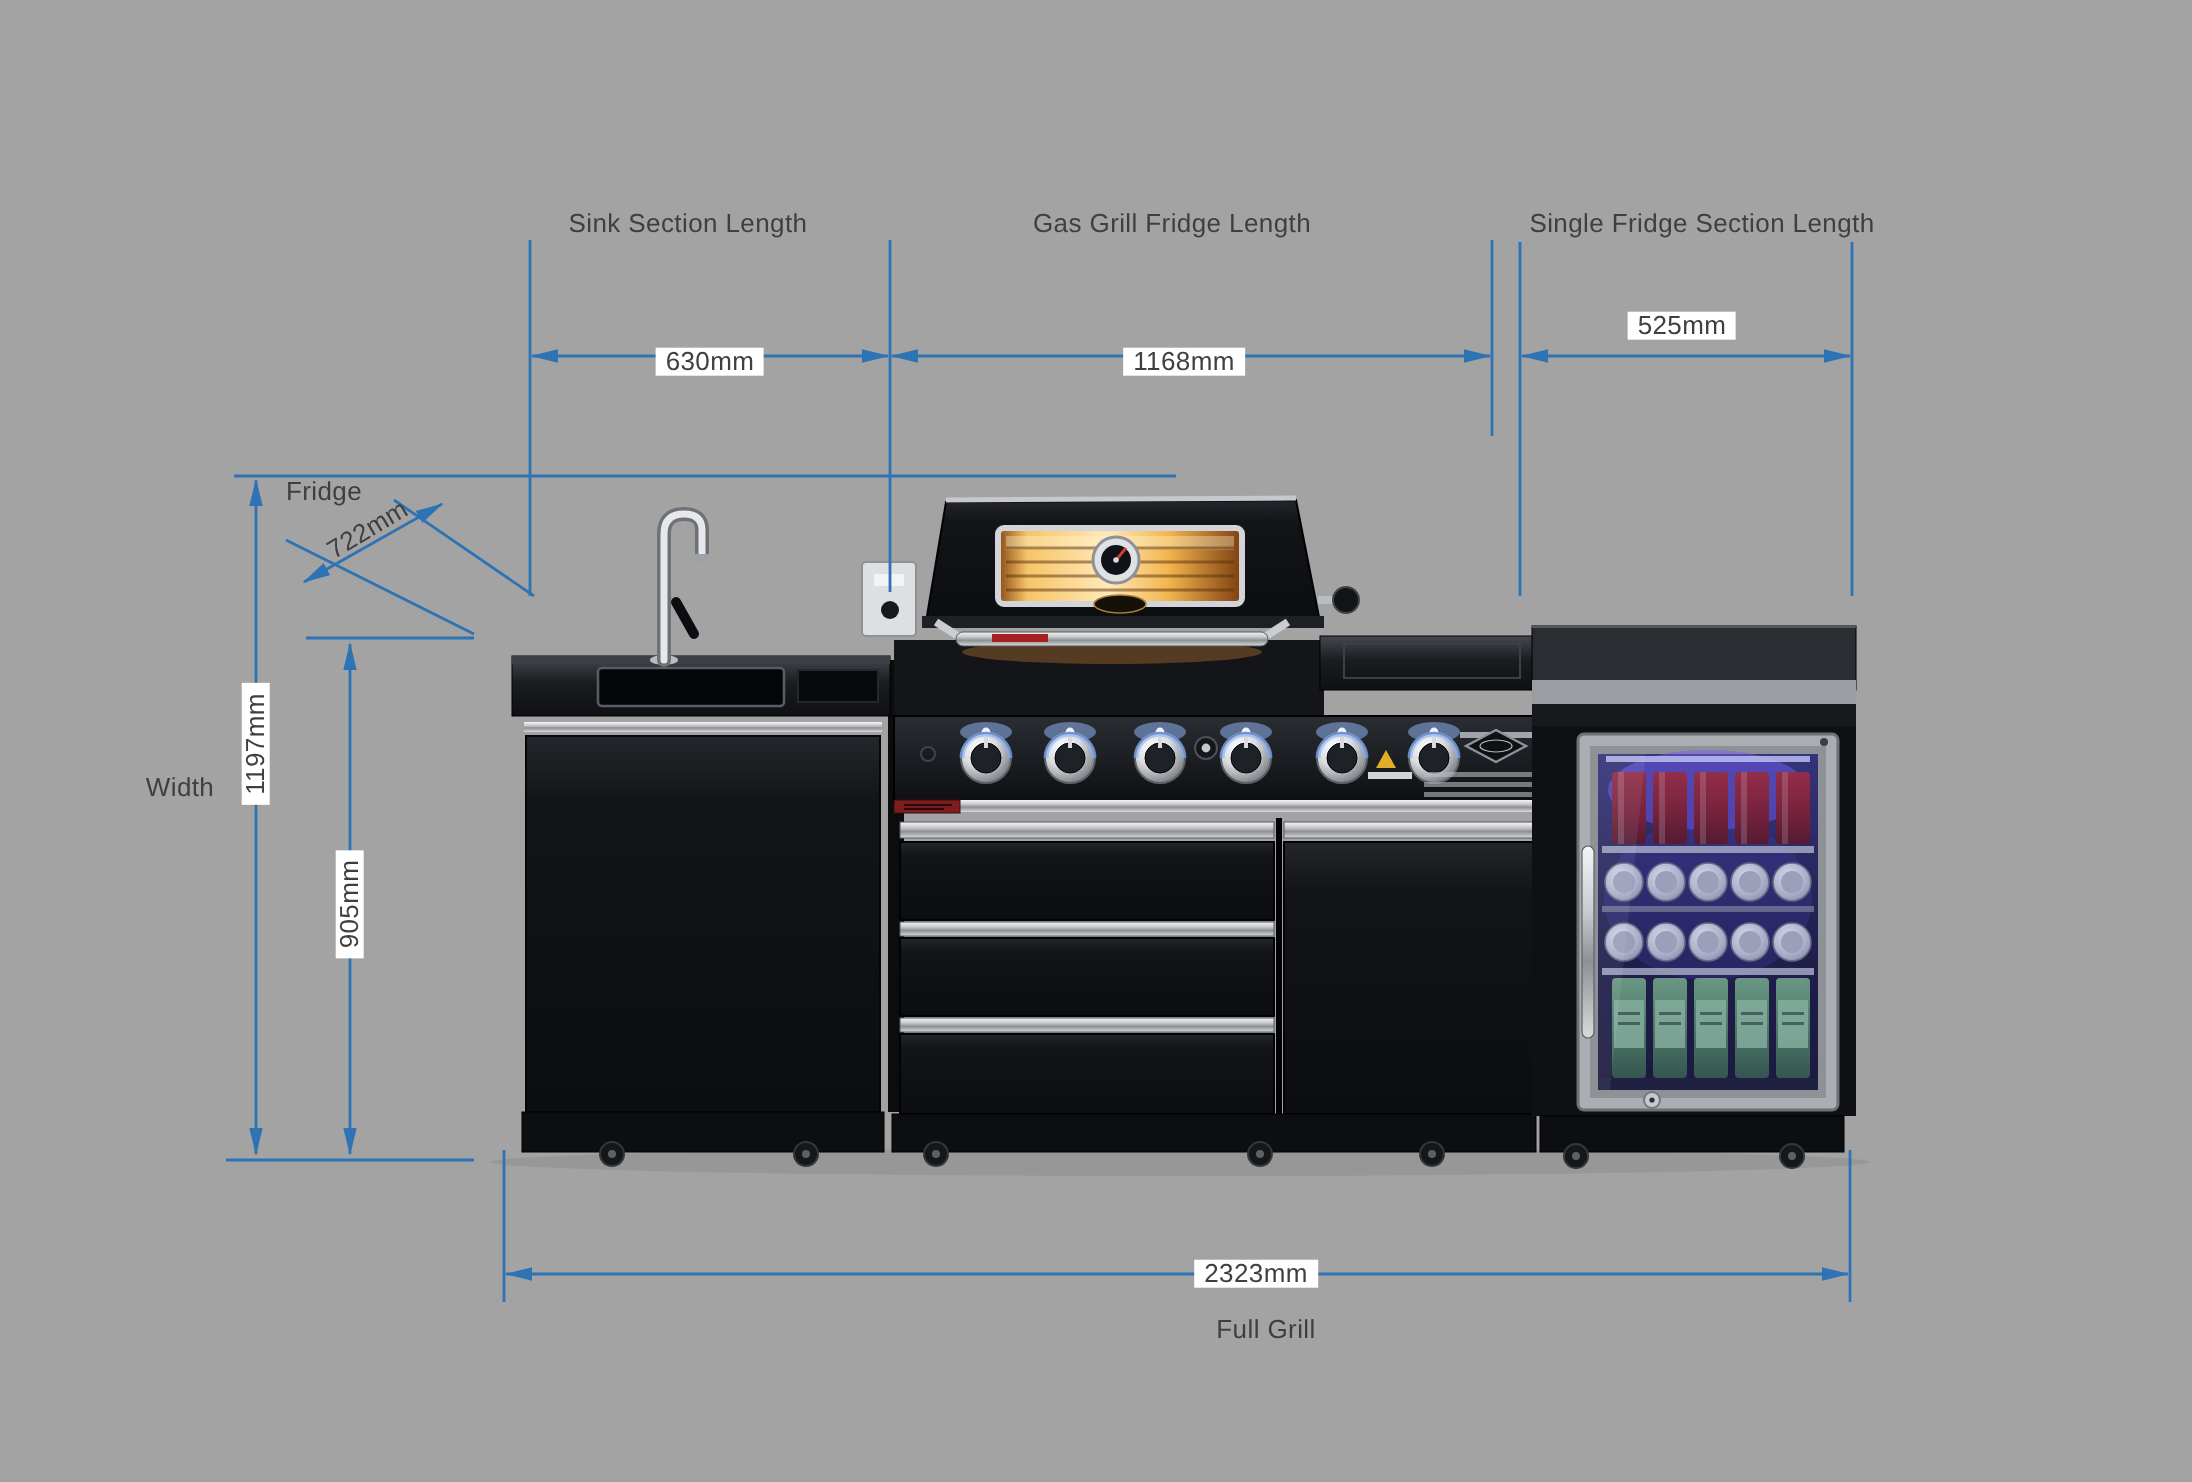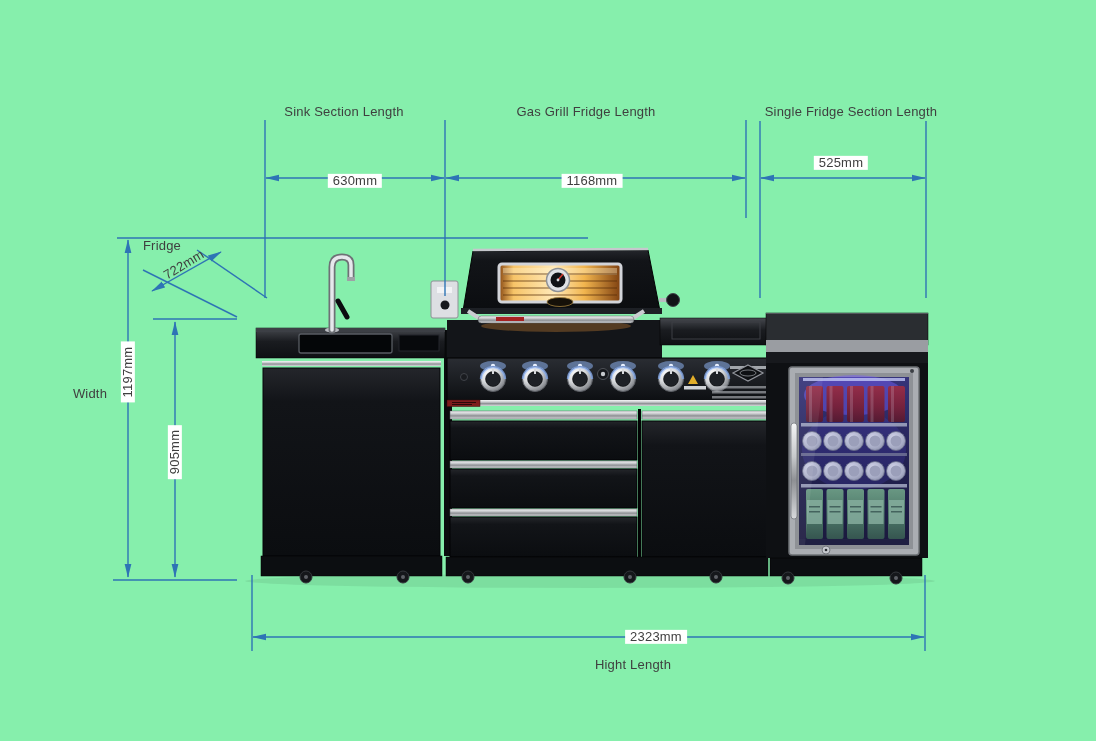--- a/index.html
+++ b/index.html
@@ -1,17 +1,17 @@
 <!DOCTYPE html>
 <html style="--dim-color: #2E74B5; --text-color: #3F3F3F;"><head>
 <meta charset="utf-8">
 <style>
   :root{ --dim-color:#2E74B5; --text-color:#3F3F3F; }
   html,body{margin:0;padding:0;background:#fff;}
-  .stage{position:relative;width:1096px;height:741px;background:#86efac;
+  .stage{position:relative;width:1096px;height:741px;background:#a3a3a3;
          font-family:"Liberation Sans",sans-serif;overflow:hidden;}
   .stage svg{position:absolute;left:0;top:0;}
   .lbl{position:absolute;font-size:13px;color:var(--text-color);
        white-space:nowrap;transform:translate(-50%,-50%);line-height:1.1;letter-spacing:.2px;}
   .lbl.bg{background:#fff;padding:0 5px;}
   .lbl.r90{transform:translate(-50%,-50%) rotate(-90deg);}
   .lbl.r31{transform:translate(-50%,-50%) rotate(-31deg);}
   .dim line{stroke:var(--dim-color);stroke-width:1.4;fill:none;}
   .arrowfill{fill:var(--dim-color);}
 </style>
@@ -385,16 +385,16 @@
 <div class="lbl bg" style="left:592px;top:181px">1168mm</div>
 <div class="lbl bg" style="left:841px;top:163px">525mm</div>
 
 <div class="lbl" style="left:162px;top:246px">Fridge</div>
 <div class="lbl r31" style="left:184px;top:265px">722mm</div>
 
 <div class="lbl" style="left:90px;top:394px">Width</div>
 <div class="lbl bg r90" style="left:128px;top:372px">1197mm</div>
 <div class="lbl bg r90" style="left:175px;top:452px">905mm</div>
 
-<div class="lbl bg" style="left:656px;top:637px">2323mm</div>
-<div class="lbl" style="left:633px;top:665px">Hight Length</div>
+<div class="lbl bg" style="left:628px;top:637px">2323mm</div>
+<div class="lbl" style="left:633px;top:665px">Full Grill</div>
 
 </div>
 
 </body></html>

